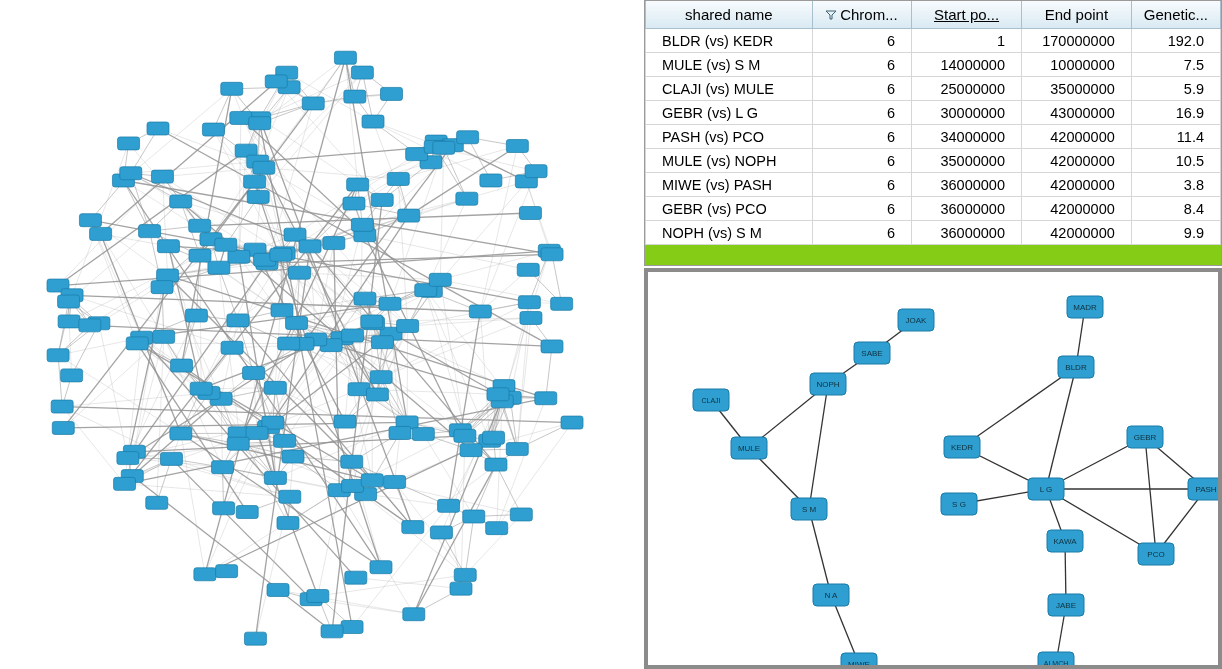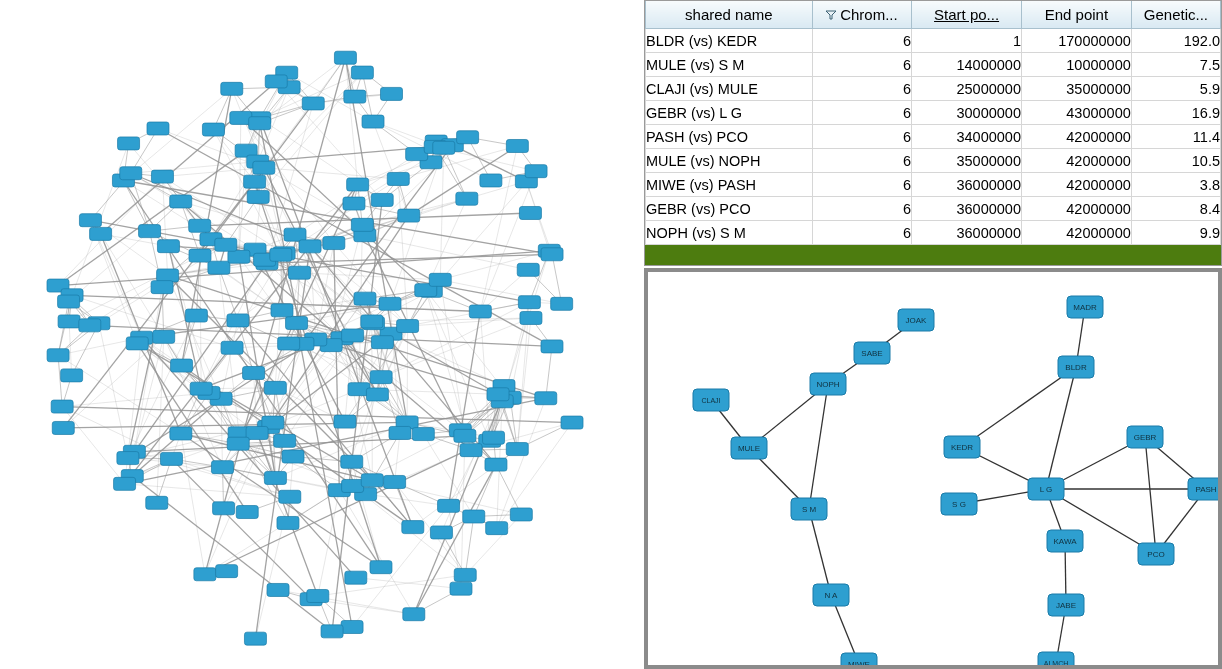--- a/index.html
+++ b/index.html
@@ -37,21 +37,21 @@
     height: 669px;
   }
 
   
   #table-panel {
     position: absolute;
     left: 0;
     top: 0;
     width: 578px;
     height: 266px;
-    background: #4d7c0f;
+    background: #84cc16;
     border: 1px solid #9a9a9a;
     box-sizing: border-box;
     overflow: hidden;
   }
   table.grid {
     border-collapse: collapse;
     width: 100%;
     table-layout: fixed;
     background: #ffffff;
     font-size: 14.5px;
@@ -80,21 +80,21 @@
   .filter-icon {
     display: inline-block;
     width: 10px;
     height: 10px;
     flex: none;
   }
   table.grid tbody td {
     border-bottom: 1px solid #d6d6d6;
     border-right: 1px solid #d6d6d6;
     height: 23px;
-    padding: 0 0;
+    padding: 0 16px;
     white-space: nowrap;
     overflow: hidden;
     color: #000;
     font-size: 14.5px;
   }
   table.grid tbody td.left { text-align: left; }
   table.grid tbody td.right { text-align: right; }
   table.grid tbody tr td:first-child { border-left: 1px solid #d6d6d6; }
 
   

